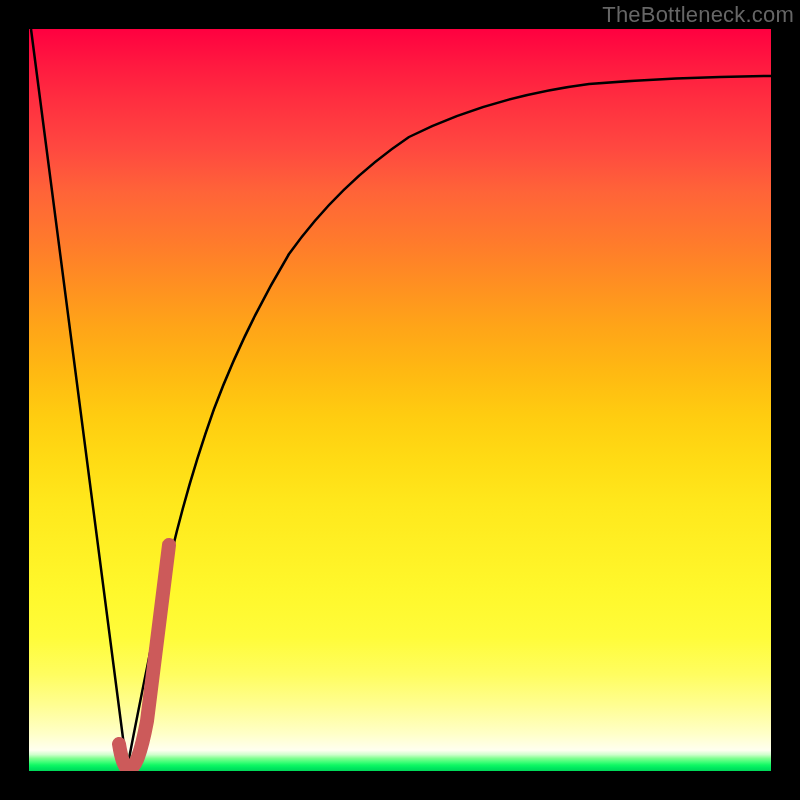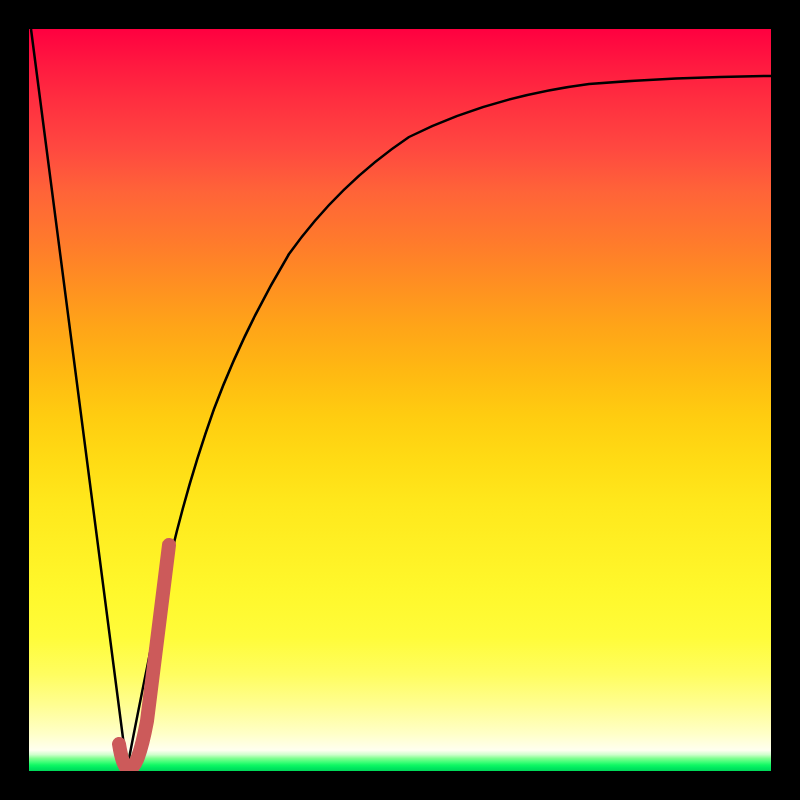--- a/index.html
+++ b/index.html
@@ -80,13 +80,14 @@
              Q 215 300 260 225
              Q 310 155 380 108
              Q 460 68 560 55
              Q 650 48 742 47" fill="none" stroke="#000" stroke-width="2.5" stroke-linejoin="round"></path>
     <path d="M 90 715
              Q 94 740 100 740
              Q 109 740 118 692
              Q 128 612 140 516" fill="none" stroke="#cc5a5a" stroke-width="14" stroke-linecap="round" stroke-linejoin="round"></path>
   </svg>
 
+  <div class="watermark">TheBottleneck.com</div>
 </div>
 
 </body></html>

